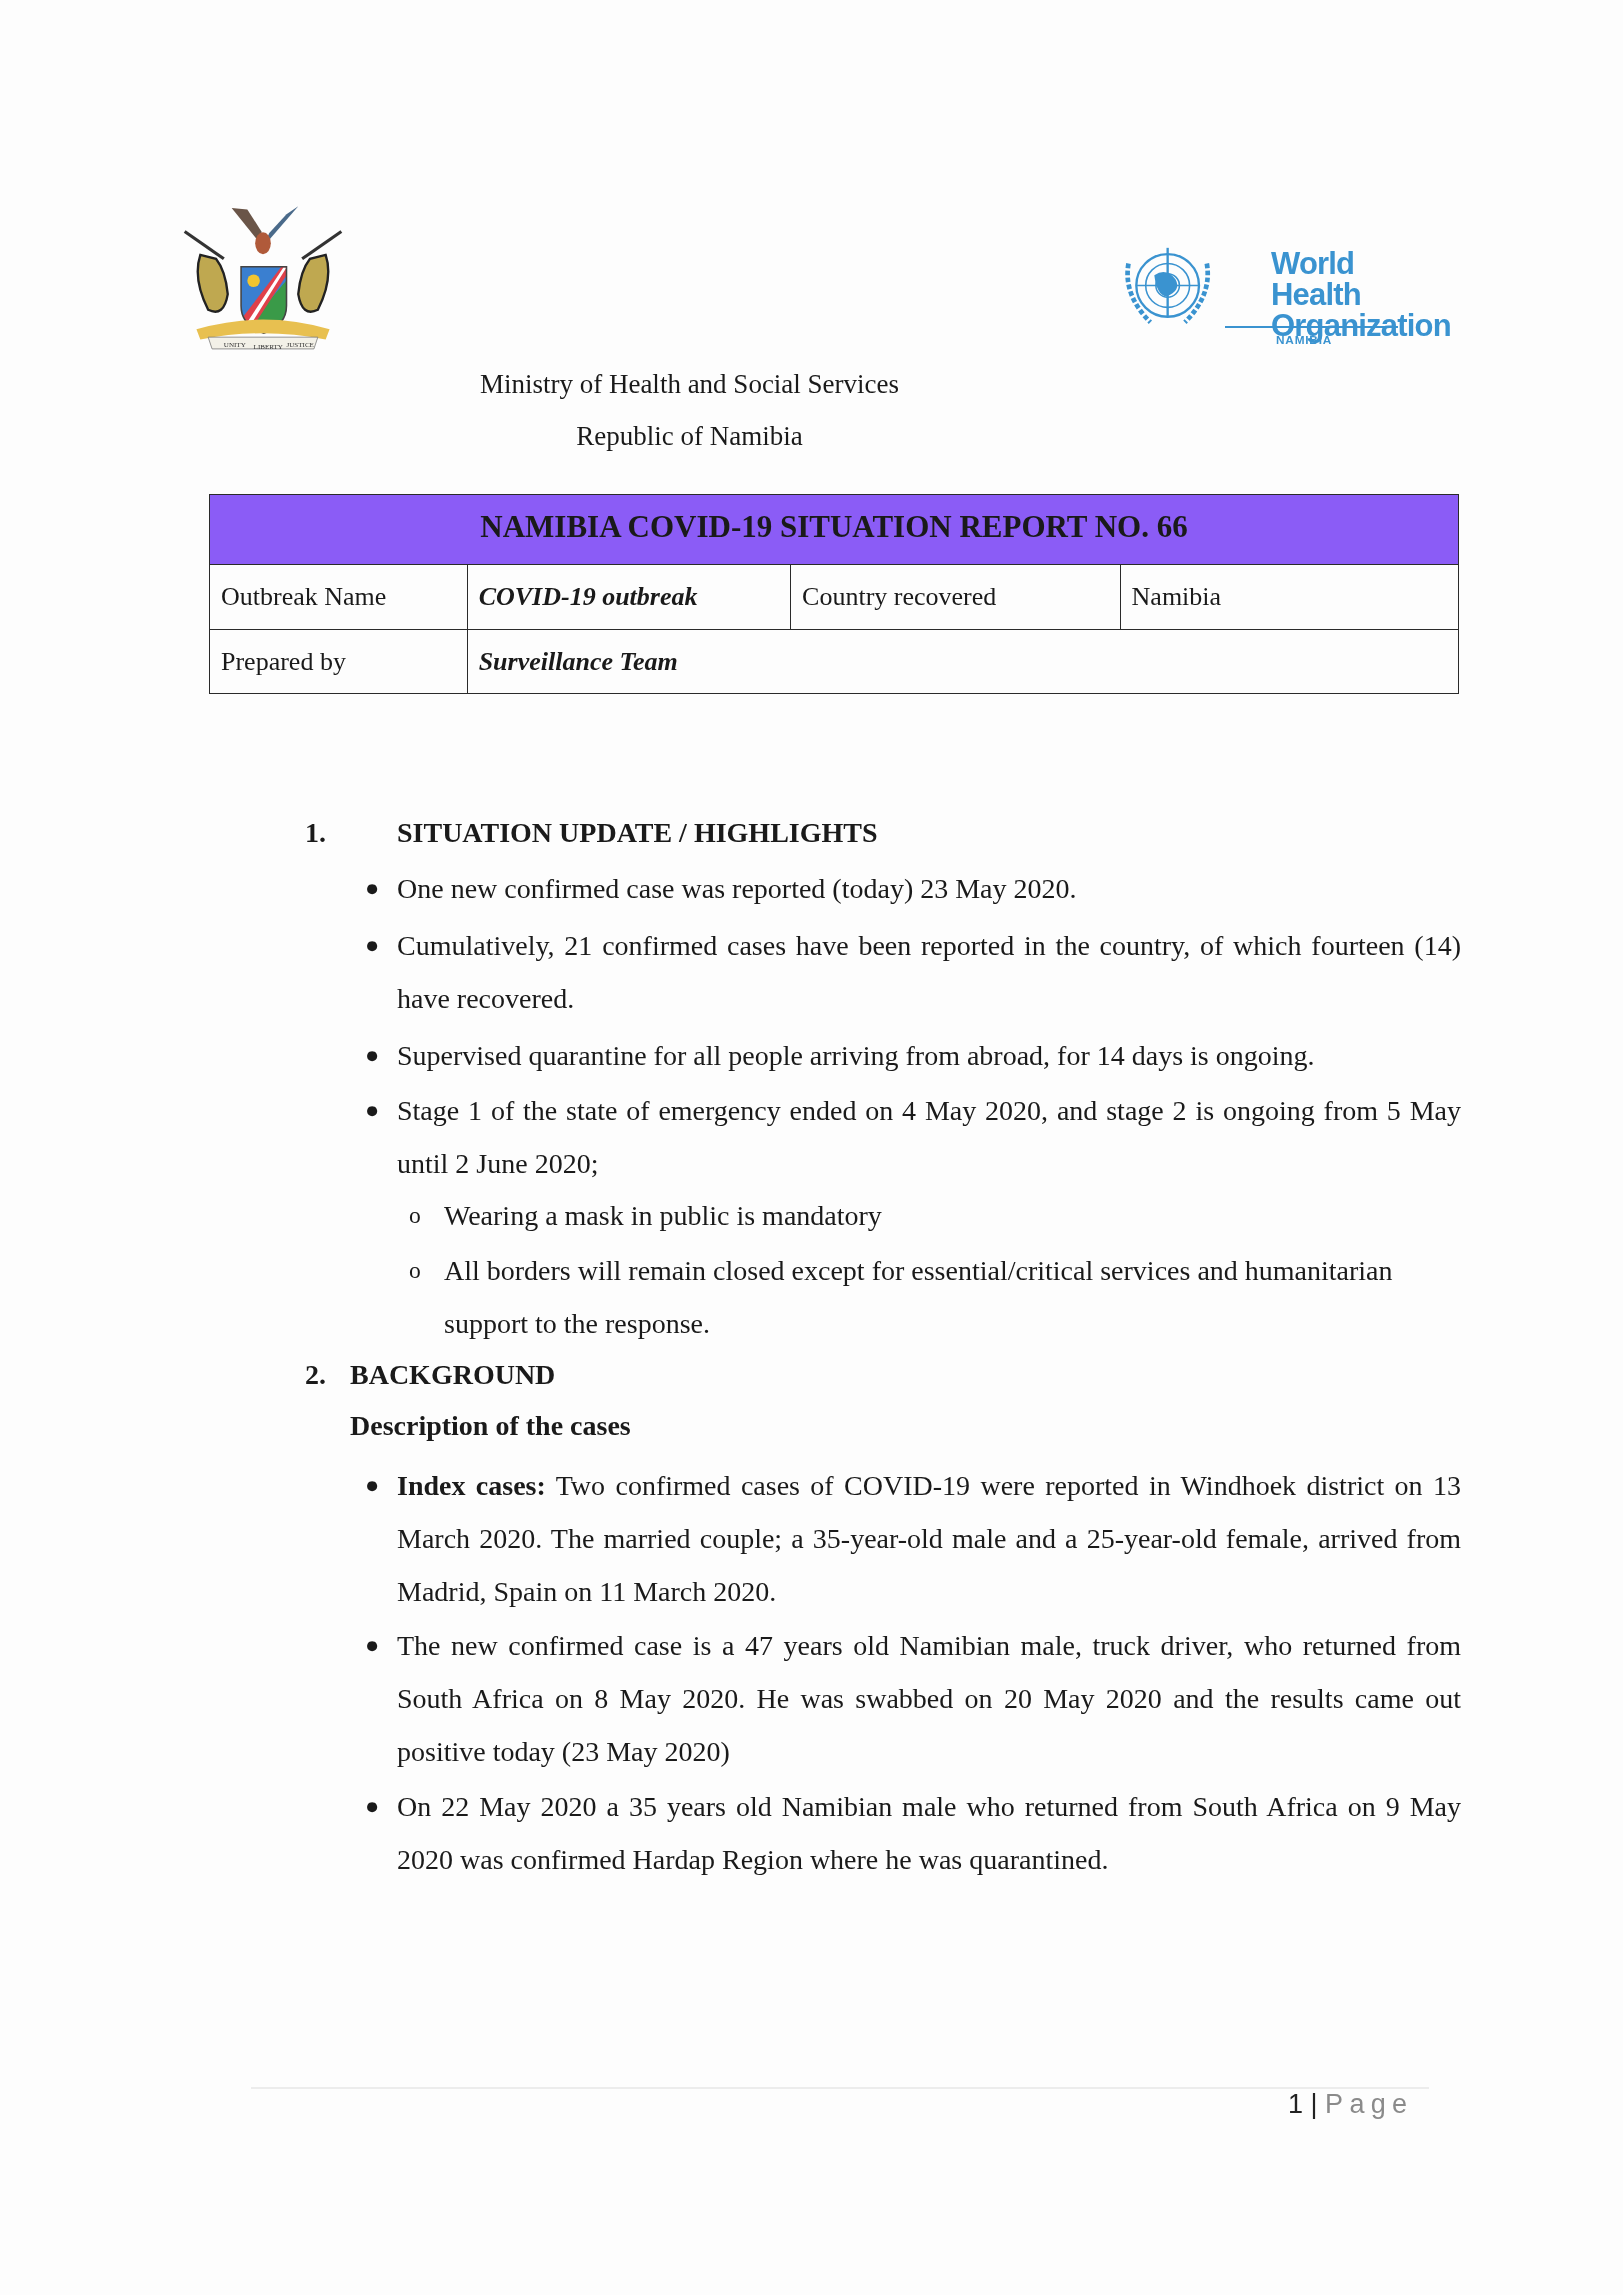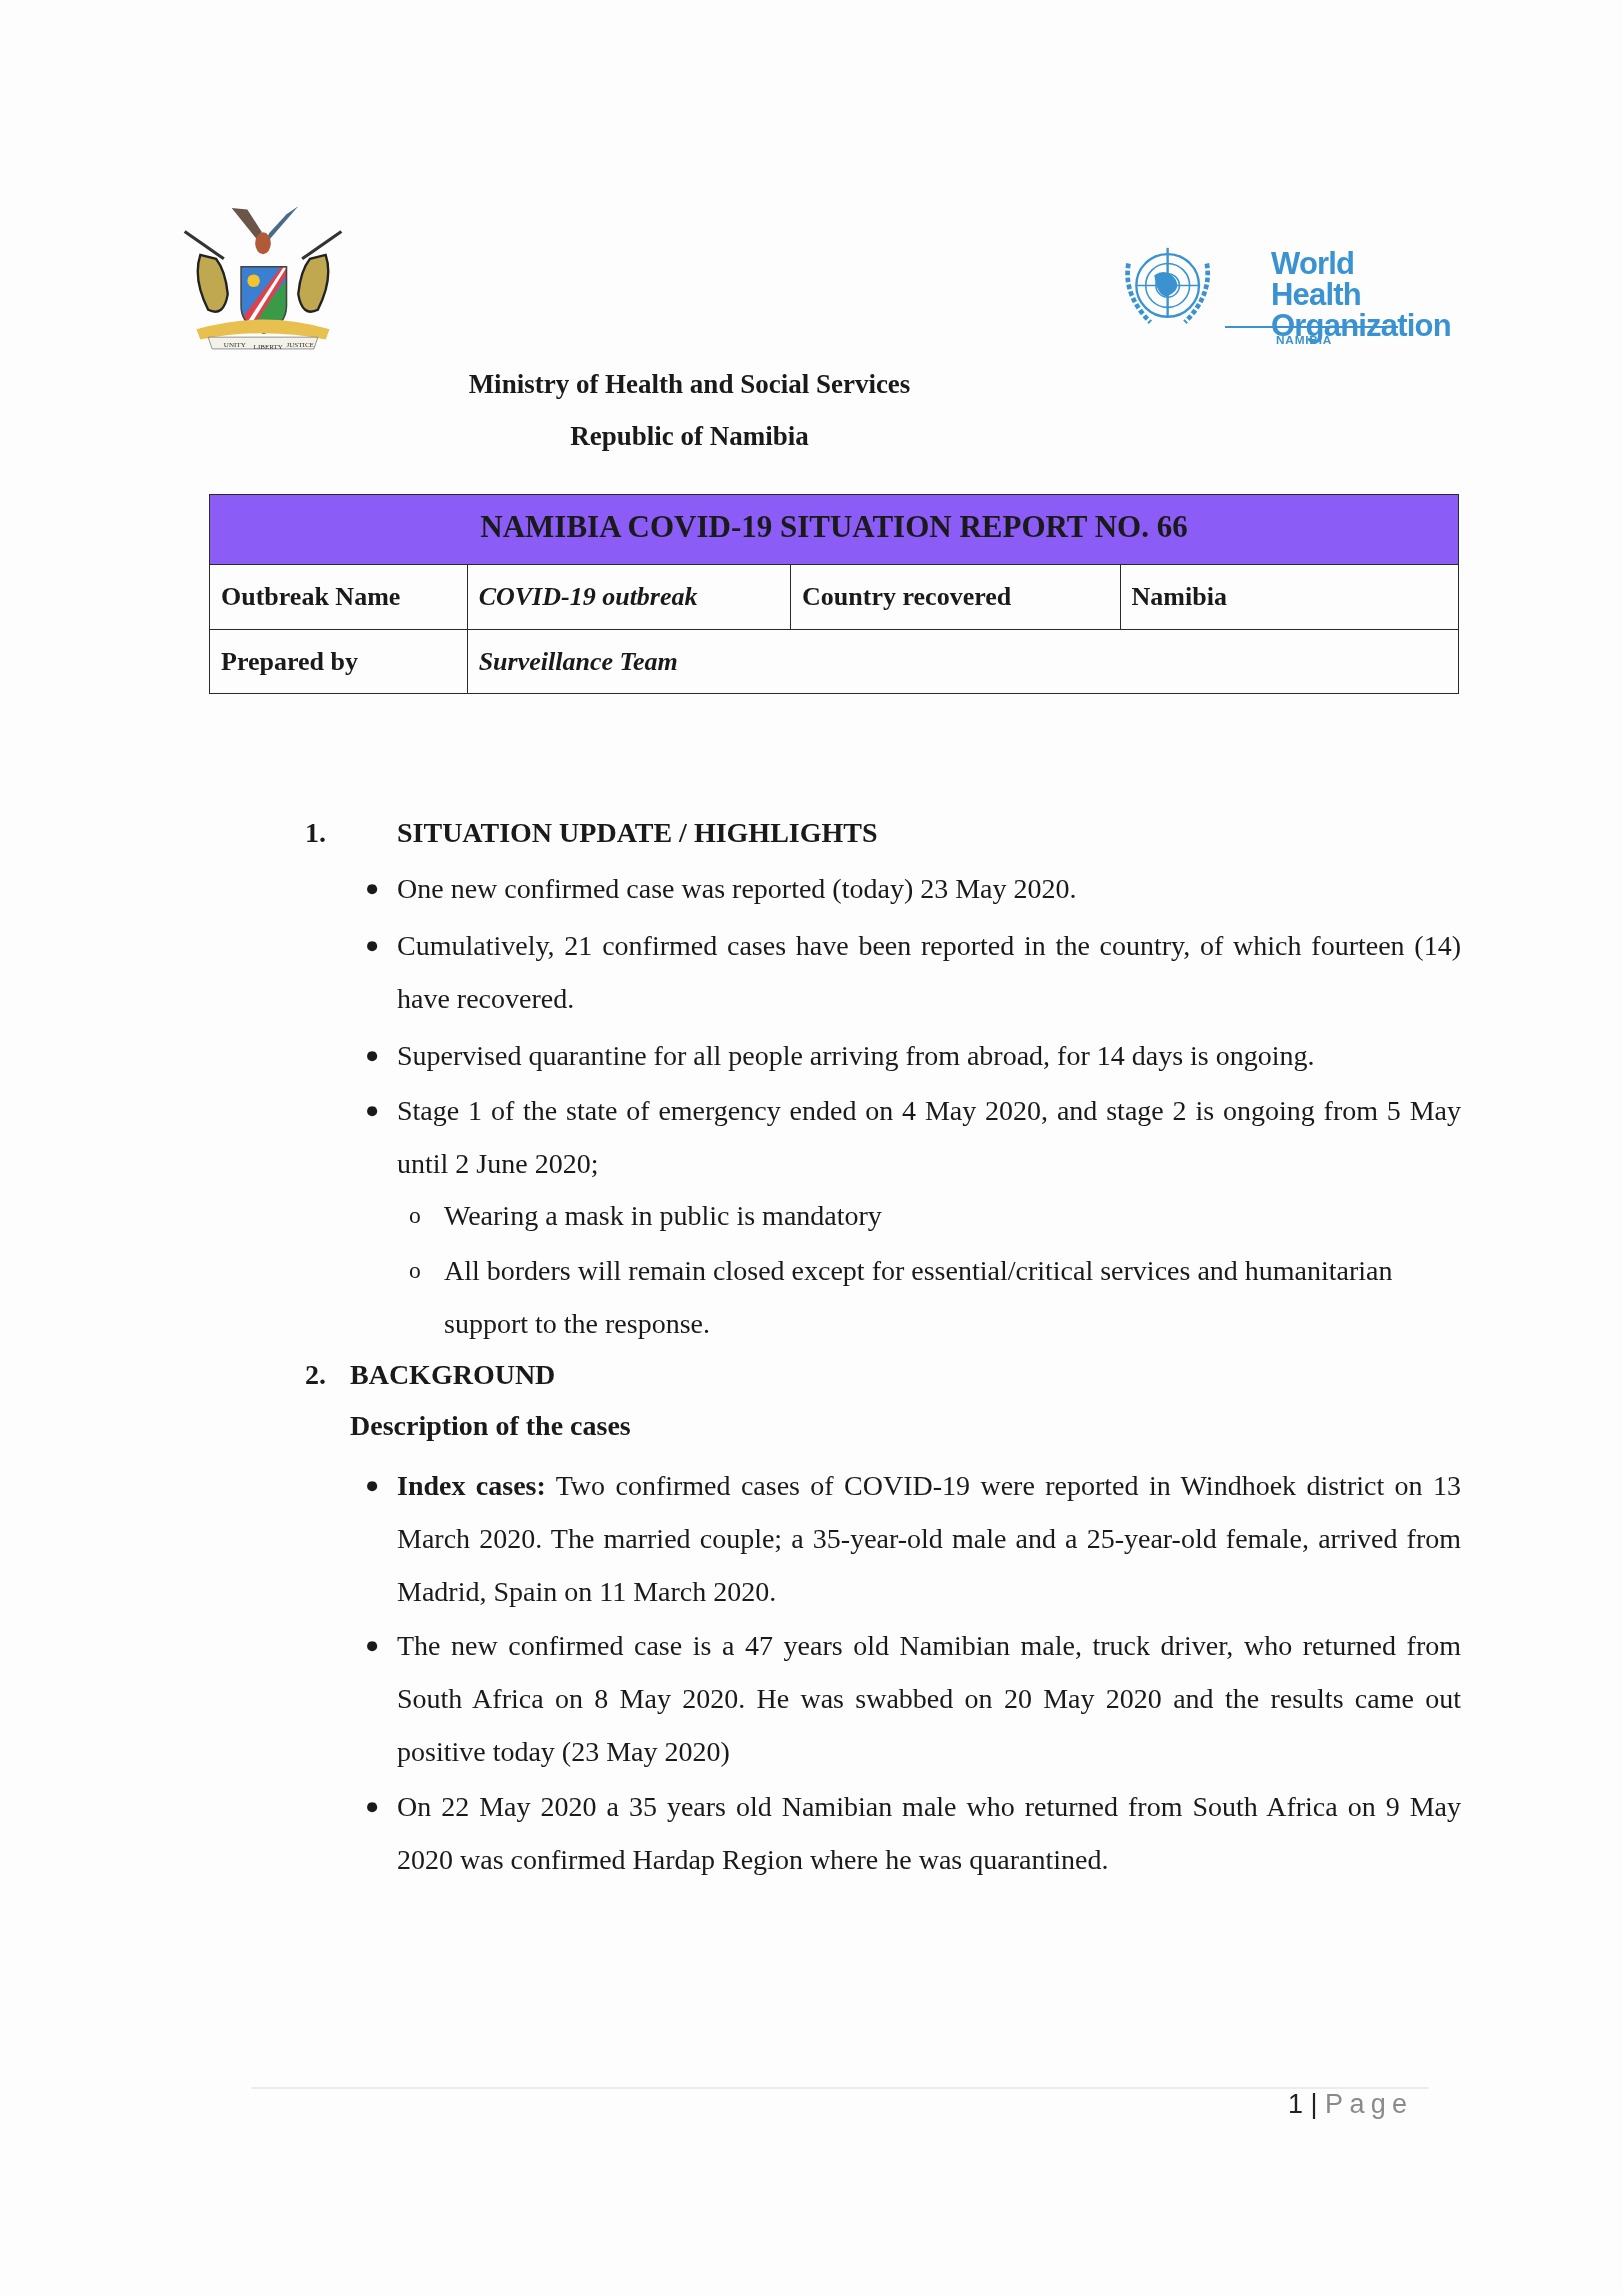--- a/index.html
+++ b/index.html
@@ -10,29 +10,29 @@
   
   #coat { left: 169px; top: 192px; width: 188px; height: 165px; }
   #who  { left: 1119px; top: 240px; width: 291px; height: 110px; }
   #who .who-text { position:absolute; left: 106px; top: 7.9px; color:#3a93d0;
                    font-family: "Liberation Sans","DejaVu Sans",sans-serif; font-weight: bold;
                    font-size: 31px; line-height: 31px; letter-spacing: -0.8px; margin-left: 46px; }
   #who .who-rule { position:absolute; left: 106px; top: 86px; width: 173px; height: 2.4px; background:#3a93d0; }
   #who .who-country { position:absolute; left: 157px; top: 93px; color:#3a93d0;
                       font-family: "Liberation Sans","DejaVu Sans",sans-serif; font-weight: bold; font-size: 11.8px; letter-spacing: 0.8px; }
 
-  .center-head { position:absolute; left:0; width: 1379px; text-align:center; font-weight:bold; font-size: 27px; }
+  .center-head { position:absolute; left:0; width: 1379px; text-align:center; font-weight:normal; font-size: 27px; }
 
   
   #report-table { position:absolute; left: 209px; top: 494px; width: 1250px; border-collapse: collapse;
                   font-size: 26px; }
   #report-table td { border: 1.6px solid #2a2a2a; padding: 7.9px 11px; vertical-align: top; line-height: 48px; }
   #report-table td.title-cell { background: #8b5cf6; text-align:center; font-weight:bold; font-size: 31px;
                                 line-height: 47px; padding: 7.9px 11px 14px; }
-  .lbl { font-weight: bold; }
+  .lbl { font-weight: normal; }
   .ital { font-style: italic; font-weight: bold; }
 
   
   .txt { font-size: 28px; line-height: 53px; }
   .section-title { position:absolute; font-weight:bold; font-size: 28px; }
   .bullet-item { position:absolute; left: 346px; width: 1115px; }
   .bullet-item .dot { position:absolute; left: -32px; top: 0; font-size: 23.6px; }
   .bullet-item .para { text-align: justify; text-align-last: left; }
   .sub-item { position:absolute; left: 393px; width: 1068px; }
   .sub-item .circ { position:absolute; left: -35px; top: 0; font-size: 23.6px; }

